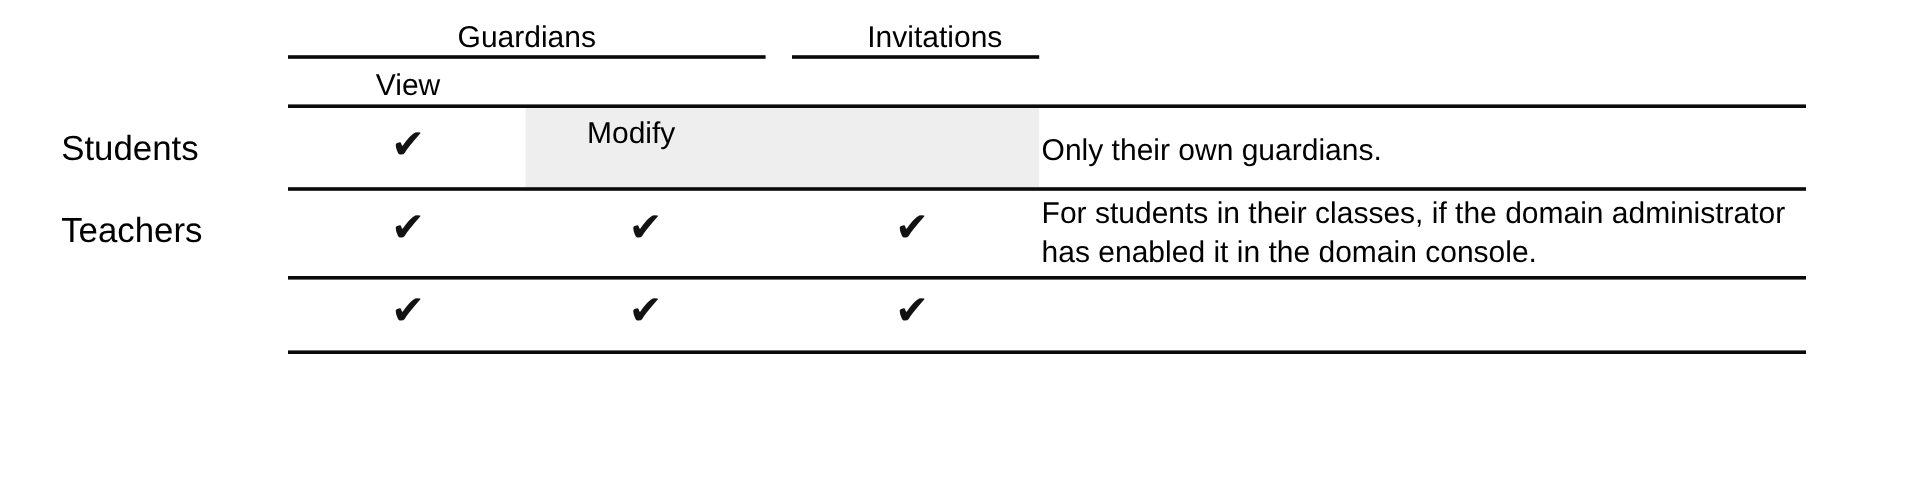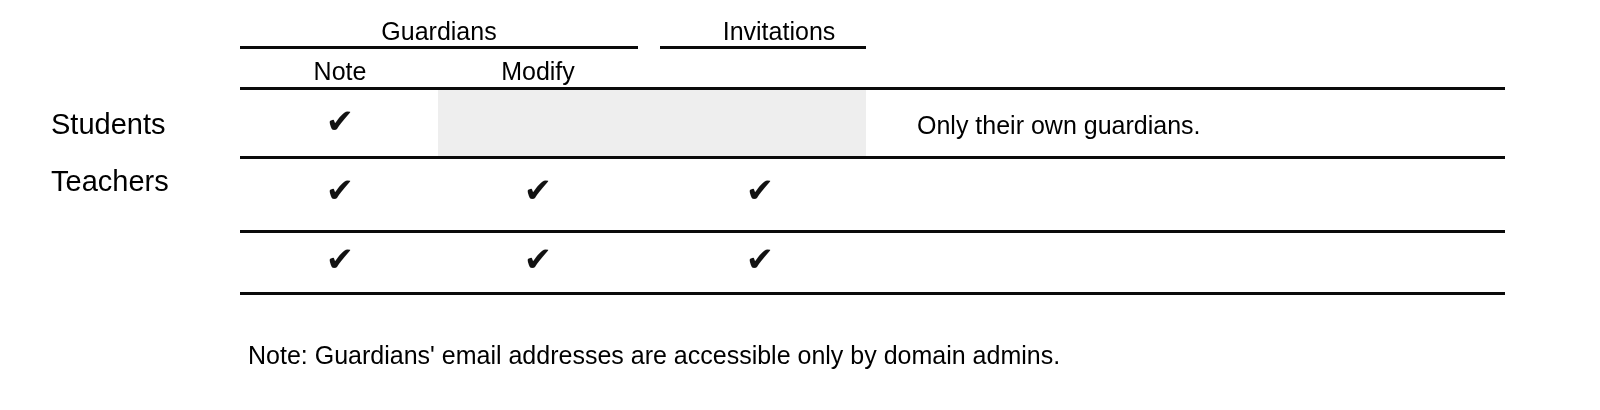--- a/index.html
+++ b/index.html
@@ -60,33 +60,33 @@
   
   .col-head {
     position: absolute;
     top: 56px;
     font-size: 25px;
     line-height: 30px;
     text-align: center;
     white-space: nowrap;
   }
   .col-head-view        { left: 245px; width: 190px; }
-  .col-head-modify      { left: 440px; width: 196px; }
+  .col-head-modify      { left: 428px; width: 196px; margin-top: 40px; }
   .col-head-viewmodify  { left: 662px; width: 200px; }
 
   
   .row-label {
     position: absolute;
     left: 51px;
     font-size: 29px;
     line-height: 30px;
     white-space: nowrap;
   }
   .row-label-0 { top: 109px; }
-  .row-label-1 { top: 166px; }
+  .row-label-1 { top: 178px; }
   .row-label-2 { top: 247px; }
 
   
   .check {
     position: absolute;
     font-size: 34px;
     line-height: 34px;
     text-align: center;
     color: #121212;
     font-family: "DejaVu Sans", sans-serif;
@@ -95,21 +95,21 @@
   .check-col-0 { left: 300px; width: 80px; }
   .check-col-1 { left: 498px; width: 80px; }
   .check-col-2 { left: 720px; width: 80px; }
   .check-row-0 { top: 104px; }
   .check-row-1 { top: 173px; }
   .check-row-2 { top: 242px; }
 
   
   .desc {
     position: absolute;
-    left: 917px;
+    left: 868px;
     width: 640px;
     font-size: 25px;
     line-height: 32px;
   }
   .desc-0 { top: 109px; }
   .desc-1 { top: 162px; }
   .desc-2 { top: 247px; }
 
   
   .footnote {
@@ -127,36 +127,36 @@
 <div class="table-wrap">
 
   <div class="shaded-cell"></div>
 
   <div class="rule rule-group-guardians"></div>
   <div class="rule rule-group-invitations"></div>
 
   <div class="group-label group-guardians">Guardians</div>
   <div class="group-label group-invitations">Invitations</div>
 
-  <div class="col-head col-head-view">Note</div>
+  <div class="col-head col-head-view">View</div>
   <div class="col-head col-head-modify">Modify</div>
 
   <div class="rule rule-head"></div>
 
   <div class="row-label row-label-0">Students</div>
   <div class="check check-col-0 check-row-0">✔</div>
   <div class="desc desc-0">Only their own guardians.</div>
   <div class="rule rule-row-1"></div>
 
   <div class="row-label row-label-1">Teachers</div>
   <div class="check check-col-0 check-row-1">✔</div>
   <div class="check check-col-1 check-row-1">✔</div>
   <div class="check check-col-2 check-row-1">✔</div>
+  <div class="desc desc-1">For students in their classes, if the domain administrator has enabled it in the domain console.</div>
   <div class="rule rule-row-2"></div>
 
   <div class="check check-col-0 check-row-2">✔</div>
   <div class="check check-col-1 check-row-2">✔</div>
   <div class="check check-col-2 check-row-2">✔</div>
   <div class="rule rule-row-3"></div>
 
-  <div class="footnote">Note: Guardians' email addresses are accessible only by domain admins.</div>
 
 </div>
 
 </body></html>

